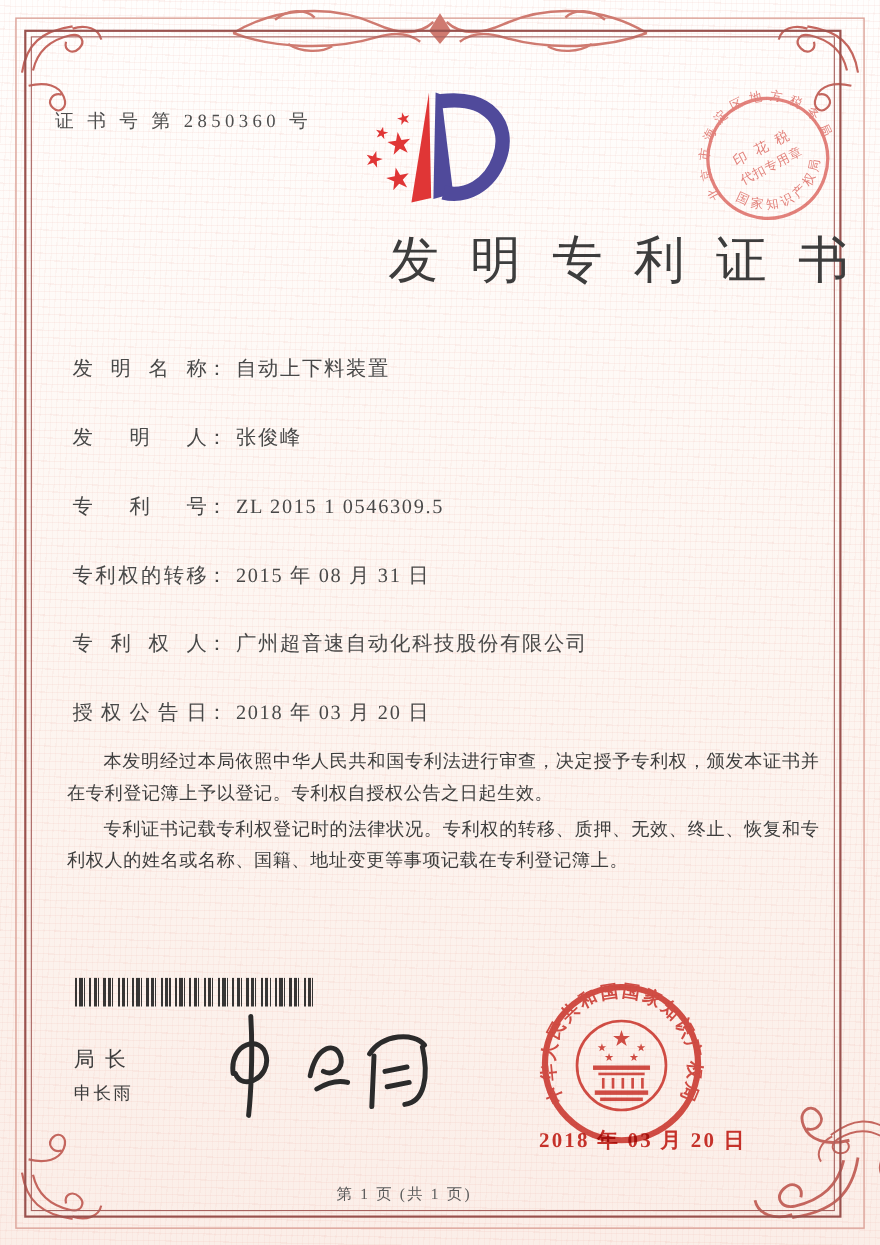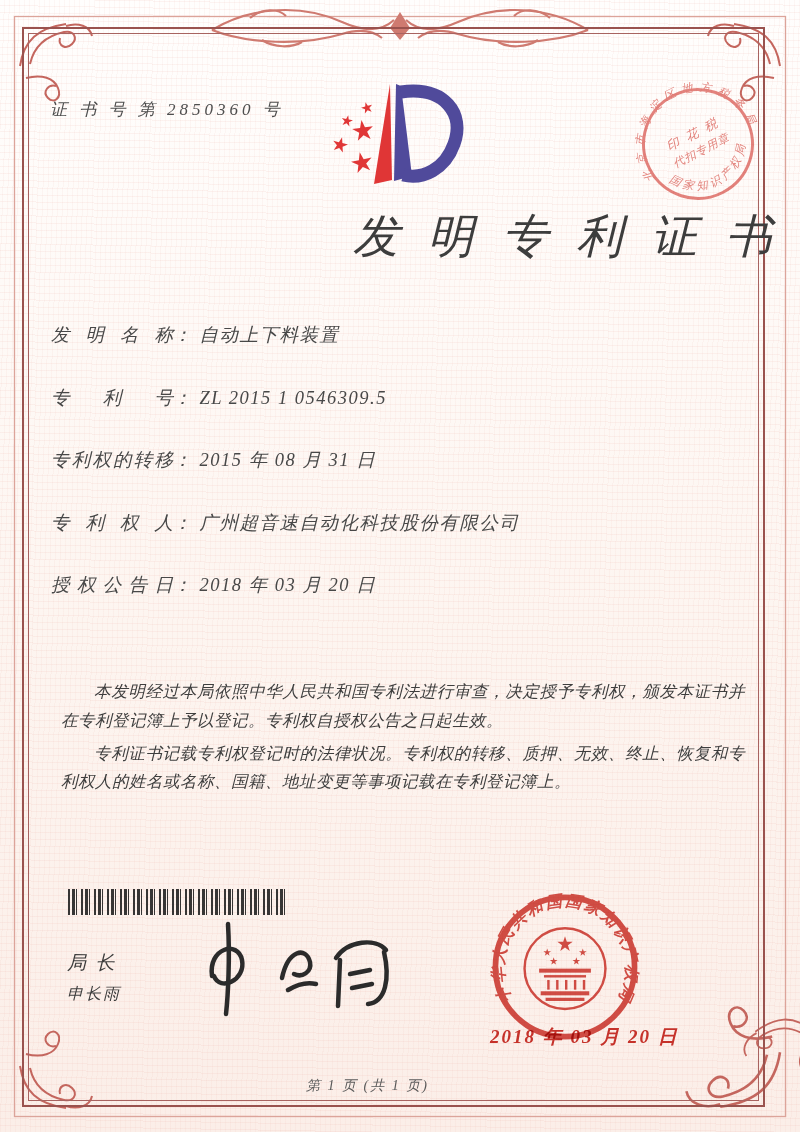--- a/index.html
+++ b/index.html
@@ -4,33 +4,32 @@
 <style>
   html,body{margin:0;padding:0;}
   body{width:800px;height:1132px;overflow:hidden;
        font-family:"Liberation Serif","DejaVu Serif",serif;}
   .page{position:relative;width:800px;height:1132px;
     background-color:#fffcf9;
     background-image:
       repeating-linear-gradient(92deg, rgba(231,160,148,0) 0 4px, rgba(231,160,148,0.08) 4px 5px),
       repeating-linear-gradient(1deg, rgba(233,166,155,0) 0 6px, rgba(235,170,160,0.13) 6px 7px),
       linear-gradient(180deg,#fffefd 0%,#fdf5f0 55%,#fbeee8 100%);
-    font-style: italic;
   }
   .deco{position:absolute;left:0;top:0;pointer-events:none;}
   .frame-outer{position:absolute;left:22px;top:27px;right:35px;bottom:25px;
     border:2.5px solid #9a524e;}
   .frame-inner{position:absolute;left:28px;top:33px;right:41px;bottom:31px;
     border:1px solid #a86360;}
   .cert-no{position:absolute;left:50px;top:98px;font-size:17px;color:#4e4e4e;
     letter-spacing:4px;}
   .logo{position:absolute;left:315px;top:70px;width:160px;height:132px;}
   .title{position:absolute;left:0;right:0;top:206px;margin:0;text-align:right;
     font-size:46px;font-weight:500;color:#3d3d3d;letter-spacing:0.62em;text-indent:0.62em;}
-  .fields{position:absolute;left:51px;top:322px;right:60px;}
+  .fields{position:absolute;left:66px;top:322px;right:60px;}
   .frow{height:62.5px;font-size:18.5px;color:#484848;white-space:nowrap;}
   .flabel{display:inline-block;width:122px;text-align:justify;text-align-last:justify;
     vertical-align:top;}
   .fcolon{margin-right:8px;}
   .fvalue{letter-spacing:1.5px;}
   .paras{position:absolute;left:57px;top:674px;width:692px;}
   .paras p{margin:4px;font-size:16.5px;line-height:28.8px;color:#3e3e3e;
     text-align:justify;text-indent:2em;letter-spacing:0.5px;}
   .barcode{position:absolute;left:68px;top:889px;width:218px;height:26px;opacity:.88;
     background:repeating-linear-gradient(90deg,#1c1c1c 0 2px,transparent 2px 4px,
@@ -109,20 +108,23 @@
     <path d="M86,22 C130,16 150,44 139,74 C130,99 108,110 88,105" fill="none" stroke="#504a9b" stroke-width="13"></path>
   </svg>
 
   <h1 class="title">发明专利证书</h1>
 
   <div class="fields">
     <div class="frow">
       <span class="flabel">发明名称</span><span class="fcolon">：</span><span class="fvalue">自动上下料装置</span>
     </div>
     <div class="frow">
+      <span class="flabel">发明人</span><span class="fcolon">：</span><span class="fvalue">张俊峰</span>
+    </div>
+    <div class="frow">
       <span class="flabel">专利号</span><span class="fcolon">：</span><span class="fvalue">ZL 2015 1 0546309.5</span>
     </div>
     <div class="frow">
       <span class="flabel">专利权的转移</span><span class="fcolon">：</span><span class="fvalue">2015 年 08 月 31 日</span>
     </div>
     <div class="frow">
       <span class="flabel">专利权人</span><span class="fcolon">：</span><span class="fvalue">广州超音速自动化科技股份有限公司</span>
     </div>
     <div class="frow">
       <span class="flabel">授权公告日</span><span class="fcolon">：</span><span class="fvalue">2018 年 03 月 20 日</span>

